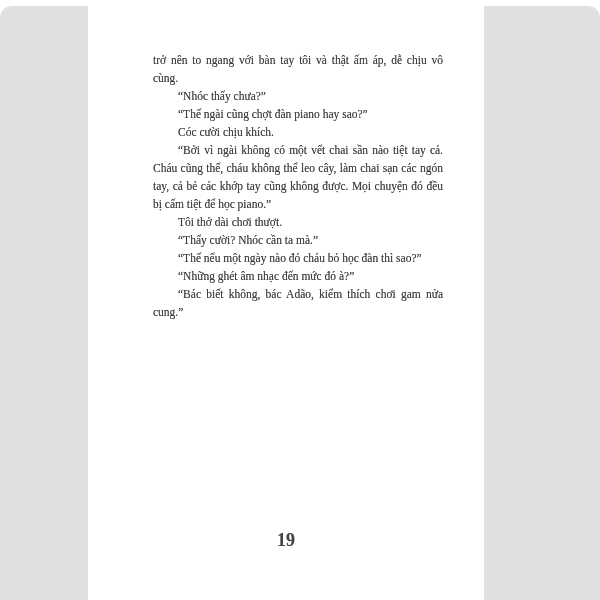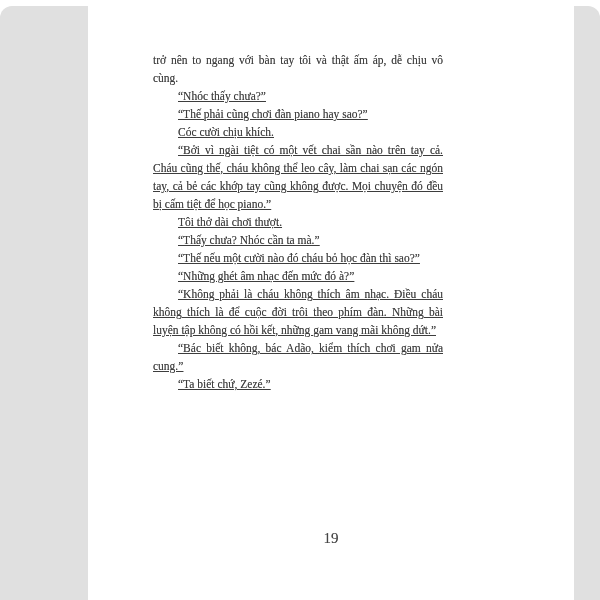--- a/index.html
+++ b/index.html
@@ -18,64 +18,63 @@
     width: 600px;
     height: 594px;
     background: #e0e0e0;
     border-radius: 12px 12px 0 0;
     overflow: hidden;
   }
   .page {
     position: absolute;
     left: 88px;
     top: 0;
-    width: 486px;
+    width: 396px;
     height: 594px;
     background: #ffffff;
   }
   .text-block {
     position: absolute;
     left: 65px;
     top: 45px;
     width: 290px;
     color: #3d3d3d;
     font-size: 11.5px;
     line-height: 18px;
     text-align: justify;
     text-shadow: 0 0 0.5px rgba(61,61,61,0.55);
   }
   .text-block p { margin: 0; }
-  .text-block p.indent { text-indent: 25px; text-decoration: underline; }
+  .text-block p.indent { text-indent: 25px; }
   .page-number {
     position: absolute;
     left: 0;
     top: 524px;
     width: 100%;
     text-align: center;
-    font-size: 15px;
+    font-size: 18px;
     color: #454545;
     text-shadow: 0 0 0.5px rgba(69,69,69,0.5);
+    font-weight: bold;
   }
 </style>
 </head>
 <body>
 
 <div class="canvas">
   <div class="photo">
     <div class="page">
       <div class="text-block">
           <p class="">trở nên to ngang với bàn tay tôi và thật ấm áp, dễ chịu vô cùng.</p>
           <p class="indent">“Nhóc thấy chưa?”</p>
-          <p class="indent">“Thế phải cũng chơi đàn piano hay sao?”</p>
+          <p class="indent">“Thế ngài cũng chợt đàn piano hay sao?”</p>
           <p class="indent">Cóc cười chịu khích.</p>
-          <p class="indent">“Bởi vì ngài tiệt có một vết chai sần nào trên tay cả. Cháu cũng thế, cháu không thể leo cây, làm chai sạn các ngón tay, cả bẻ các khớp tay cũng không được. Mọi chuyện đó đều bị cấm tiệt để học piano.”</p>
+          <p class="indent">“Bởi vì ngài không có một vết chai sần nào tiệt tay cả. Cháu cũng thế, cháu không thể leo cây, làm chai sạn các ngón tay, cả bẻ các khớp tay cũng không được. Mọi chuyện đó đều bị cấm tiệt để học piano.”</p>
           <p class="indent">Tôi thở dài chơi thượt.</p>
-          <p class="indent">“Thấy chưa? Nhóc cần ta mà.”</p>
-          <p class="indent">“Thế nếu một cười nào đó cháu bỏ học đàn thì sao?”</p>
+          <p class="indent">“Thấy cười? Nhóc cần ta mà.”</p>
+          <p class="indent">“Thế nếu một ngày nào đó cháu bỏ học đàn thì sao?”</p>
           <p class="indent">“Những ghét âm nhạc đến mức đó à?”</p>
-          <p class="indent">“Không phải là cháu không thích âm nhạc. Điều cháu không thích là để cuộc đời trôi theo phím đàn. Những bài luyện tập không có hồi kết, những gam vang mãi không dứt.”</p>
           <p class="indent">“Bác biết không, bác Adão, kiểm thích chơi gam nửa cung.”</p>
-          <p class="indent">“Ta biết chứ, Zezé.”</p>
         </div>
       <div class="page-number">19</div>
     </div>
   </div>
 </div>
 
 </body></html>

